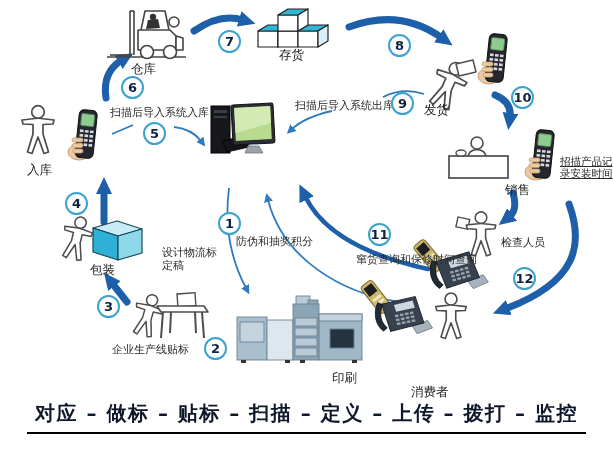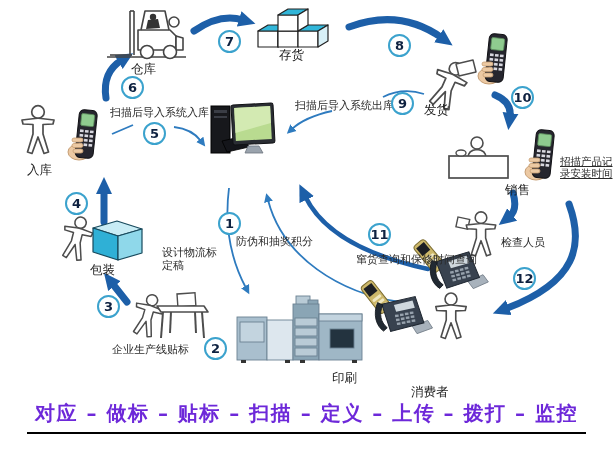--- a/index.html
+++ b/index.html
@@ -7,21 +7,21 @@
           font-family:"DejaVu Sans","Liberation Sans",sans-serif;}
   #art{position:absolute;left:0;top:0;z-index:1;}
   .lbl{position:absolute;z-index:3;color:#2a2a2a;font-size:11px;line-height:13px;white-space:nowrap;}
   .lbl.big{font-size:12.5px;color:#1d1d1d;}
   .lbl.small{font-size:10.5px;line-height:12px;white-space:normal;}
   .step{position:absolute;z-index:4;width:23px;height:23px;box-sizing:border-box;
         border:2px solid #3ba2cd;border-radius:50%;background:#fff;
         color:#0e2140;font-weight:bold;font-size:13px;line-height:19px;text-align:center;}
   .banner{position:absolute;z-index:3;top:400px;left:0;right:0;text-align:center;}
   .banner span{display:inline-block;font-size:20px;font-weight:bold;letter-spacing:1.5px;
-        color:#6d28d9;border-bottom:2.5px solid #000;padding:0 8px 5px 8px;}
+        color:#0f172a;border-bottom:2.5px solid #000;padding:0 8px 5px 8px;}
 </style>
 </head>
 <body>
 
 <div id="canvas">
 
   <svg id="art" width="613" height="449" viewBox="0 0 613 449">
     <defs>
       <marker id="ah-thick" markerUnits="userSpaceOnUse" markerWidth="20" markerHeight="18" refX="4" refY="9" orient="auto">
         <path d="M0,1 L17,9 L0,17 Z" fill="#1d5fa8"></path>

